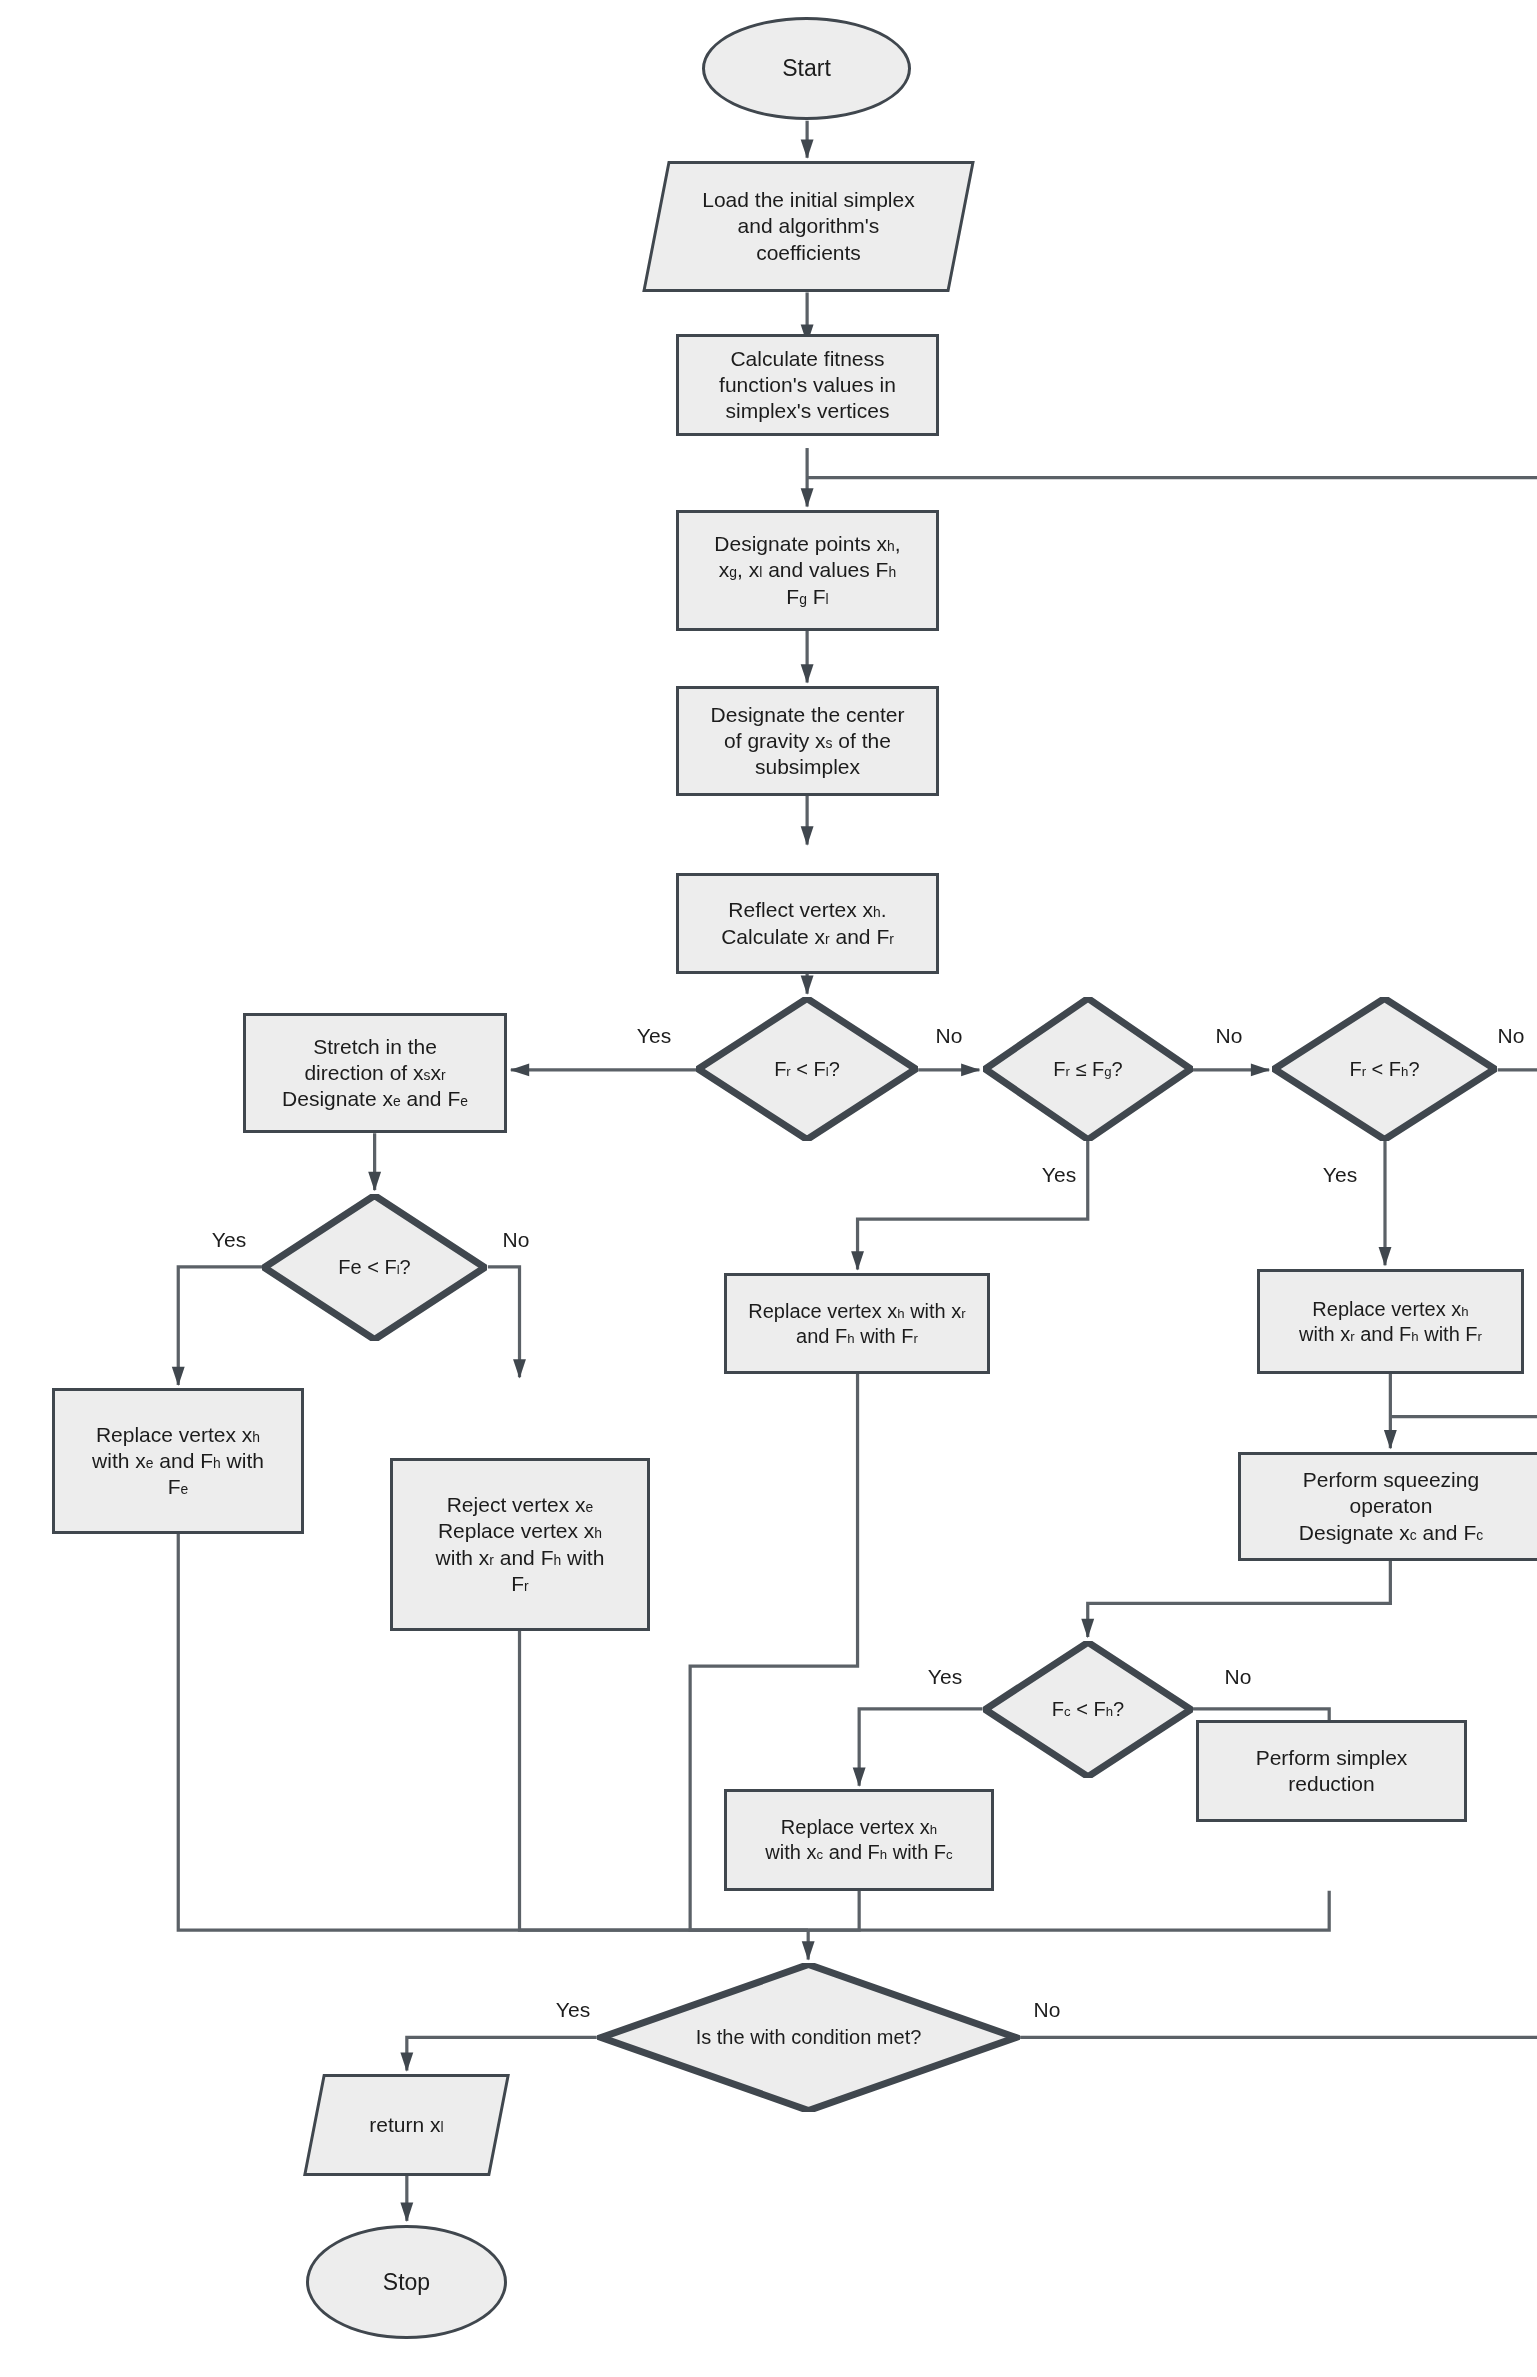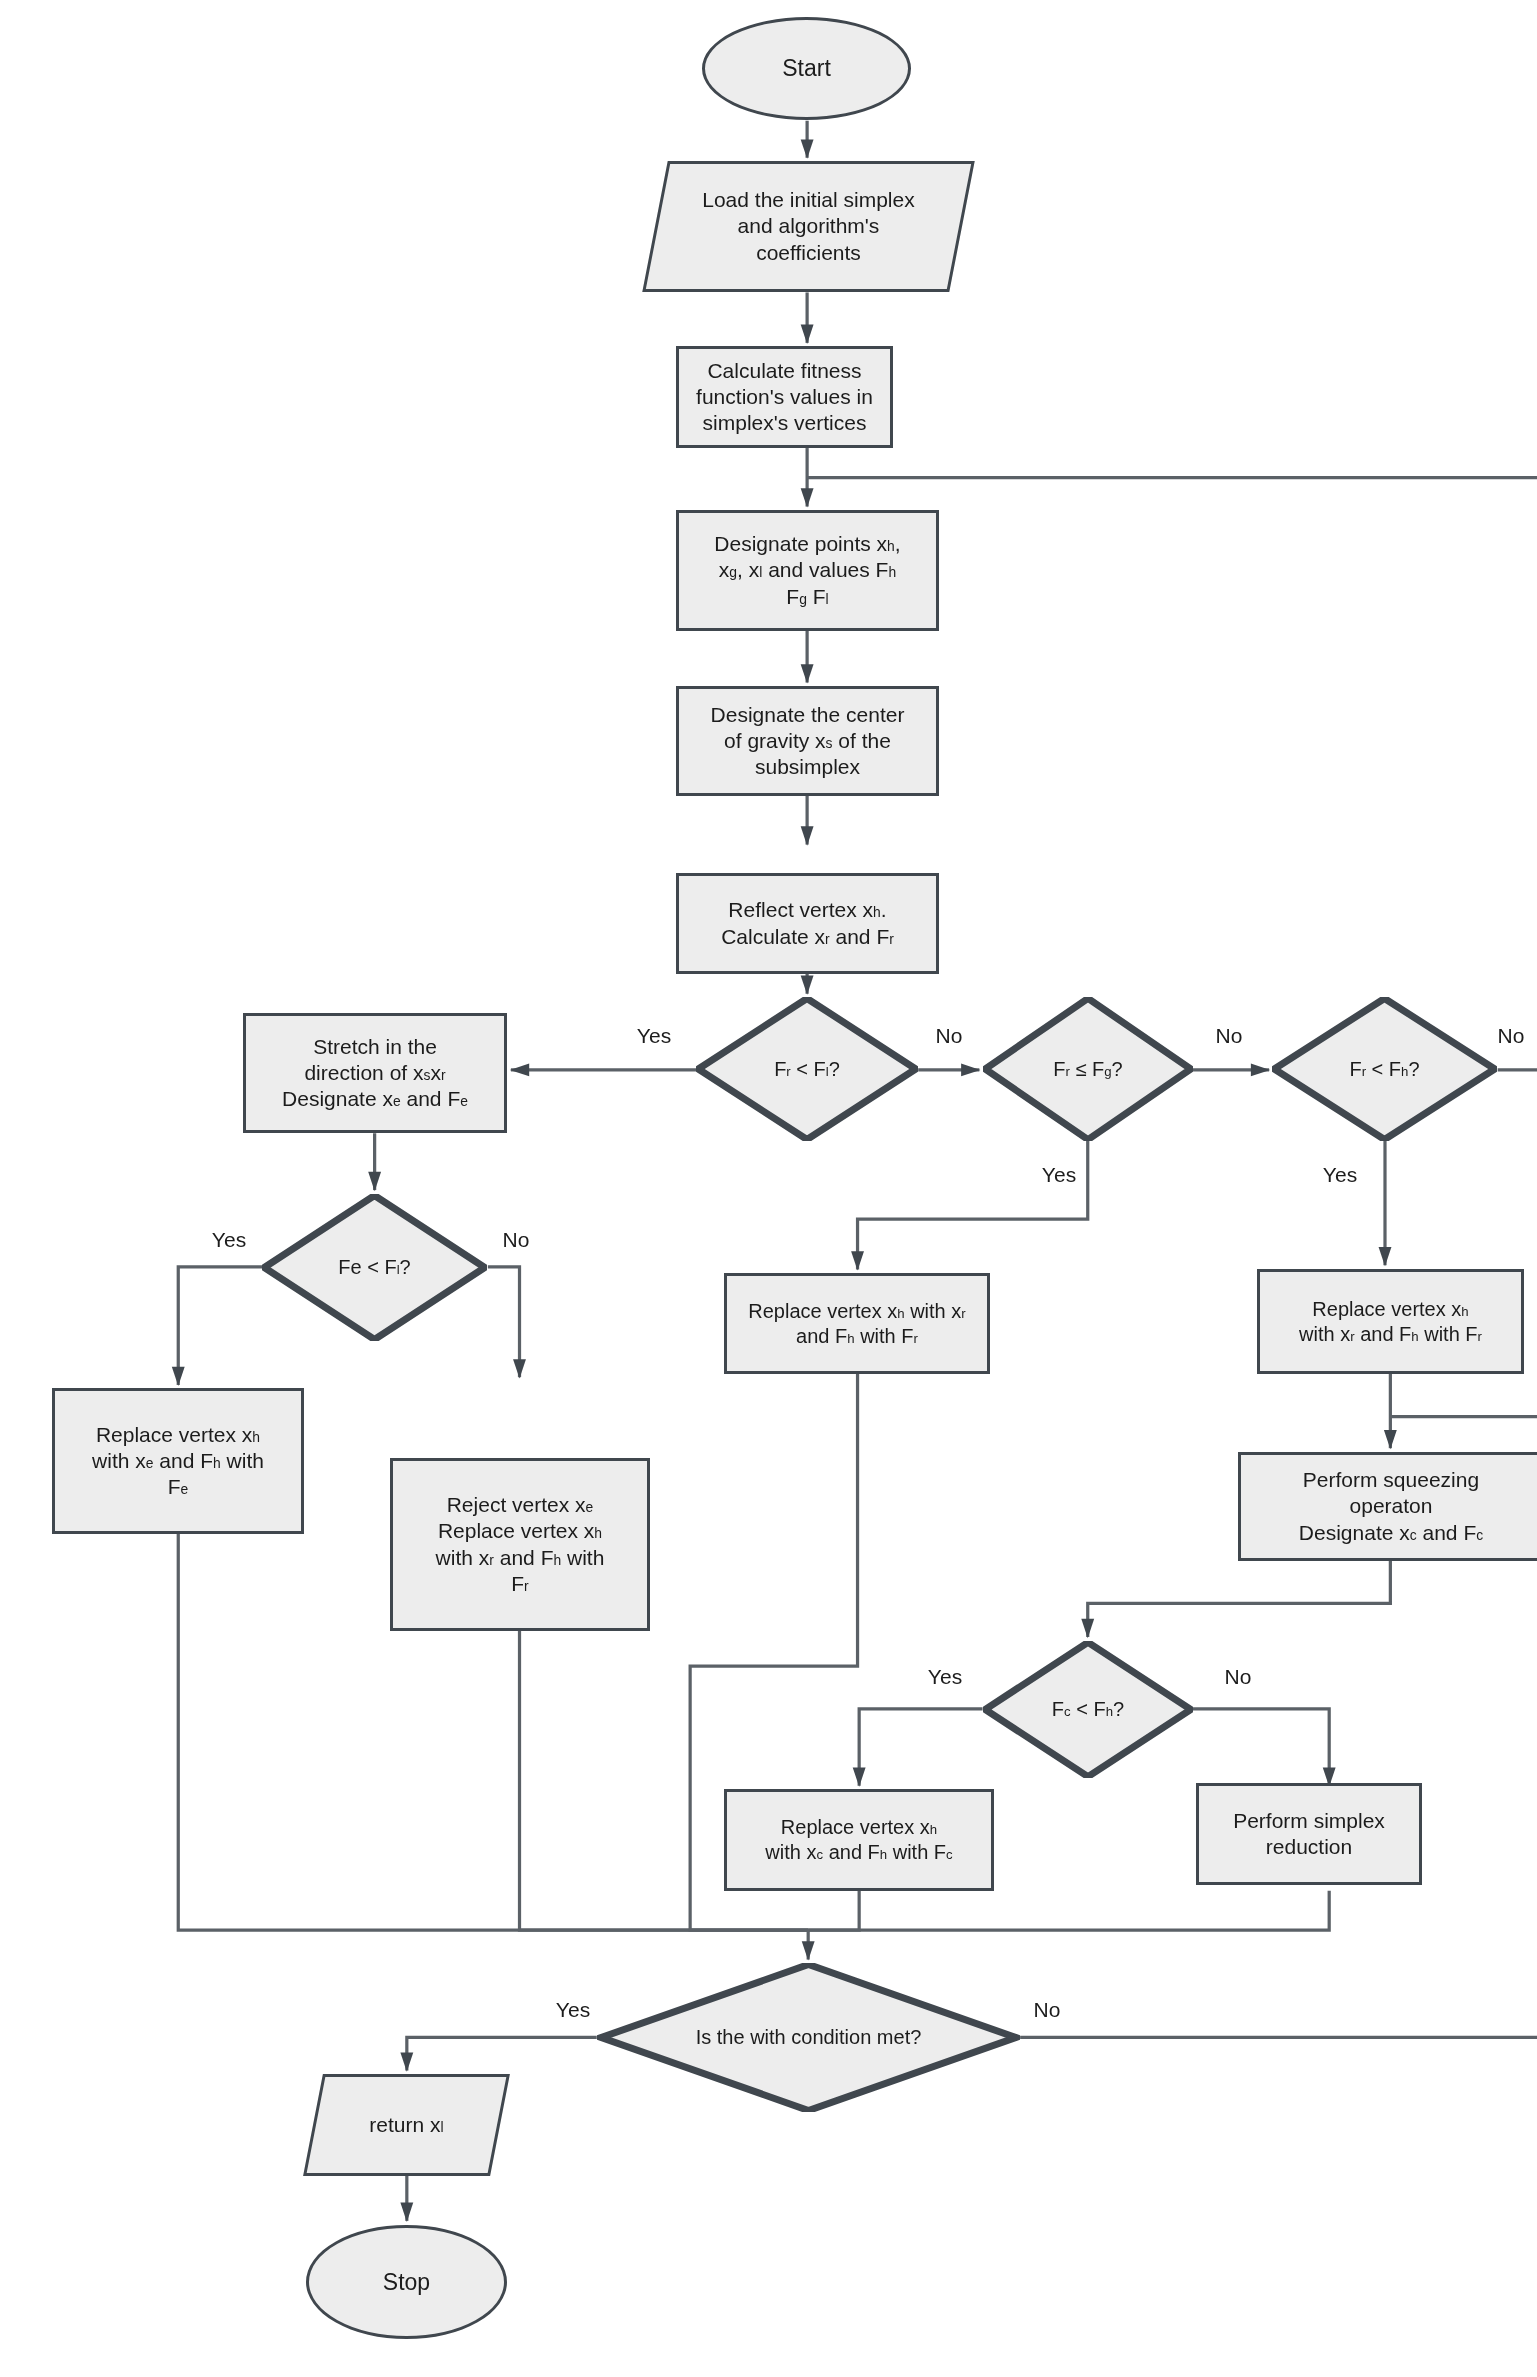--- a/index.html
+++ b/index.html
@@ -74,21 +74,21 @@
   <div class="node terminal" style="left:665px;top:16.6px;width:209px;height:103px">
     <div class="ell-bg"></div>
     <span class="lbl">Start</span>
   </div>
 
   <div class="node" style="left:600px;top:161px;width:343px;height:131px">
     <div class="para-bg"></div>
     <span class="lbl">Load the initial simplex<br>and algorithm's<br>coefficients</span>
   </div>
 
-  <div class="node" style="left:639px;top:346px;width:217px;height:102px">
+  <div class="node" style="left:639px;top:334px;width:263px;height:102px">
     <div class="box-bg"></div>
     <span class="lbl">Calculate fitness<br>function's values in<br>simplex's vertices</span>
   </div>
 
   <div class="node" style="left:639px;top:510px;width:263px;height:121px">
     <div class="box-bg"></div>
     <span class="lbl">Designate points x<sub>h</sub>,<br>x<sub>g</sub>, x<sub>l</sub> and values F<sub>h</sub><br>F<sub>g</sub> F<sub>l</sub></span>
   </div>
 
   <div class="node" style="left:639px;top:686px;width:263px;height:110px">
@@ -164,21 +164,21 @@
       <polygon points="50,1 99,50 50,99 1,50" vector-effect="non-scaling-stroke"></polygon>
       </svg>
     <span class="lbl">F<sub>c</sub> &lt; F<sub>h</sub>?</span>
   </div>
 
   <div class="node" style="left:687px;top:1789px;width:270px;height:102px;font-size:20px">
     <div class="box-bg"></div>
     <span class="lbl">Replace vertex x<sub>h</sub><br>with x<sub>c</sub> and F<sub>h</sub> with F<sub>c</sub></span>
   </div>
 
-  <div class="node" style="left:1159px;top:1783px;width:226px;height:102px">
+  <div class="node" style="left:1159px;top:1720px;width:271px;height:102px">
     <div class="box-bg"></div>
     <span class="lbl">Perform simplex<br>reduction</span>
   </div>
 
   <div class="node decision" style="left:560px;top:1963px;width:423px;height:149px">
     <svg class="dsvg" viewBox="0 0 100 100" preserveAspectRatio="none">
       <polygon points="50,1 99,50 50,99 1,50" vector-effect="non-scaling-stroke"></polygon>
       </svg>
     <span class="lbl">Is the with condition met?</span>
   </div>

